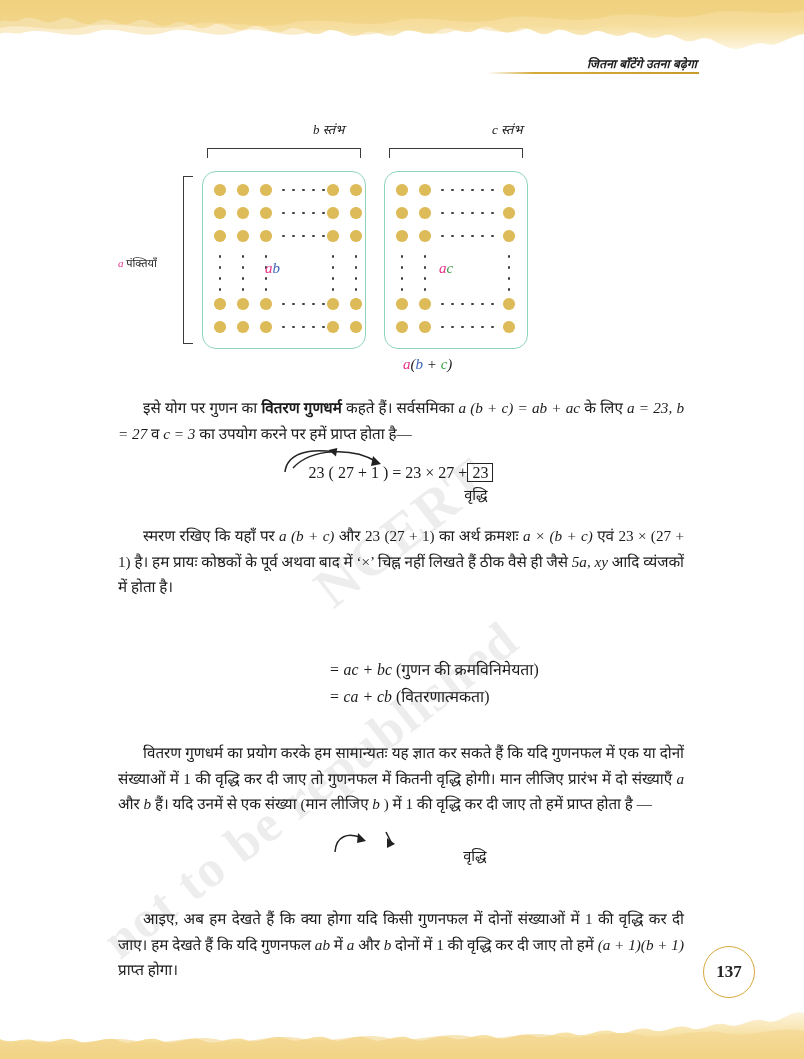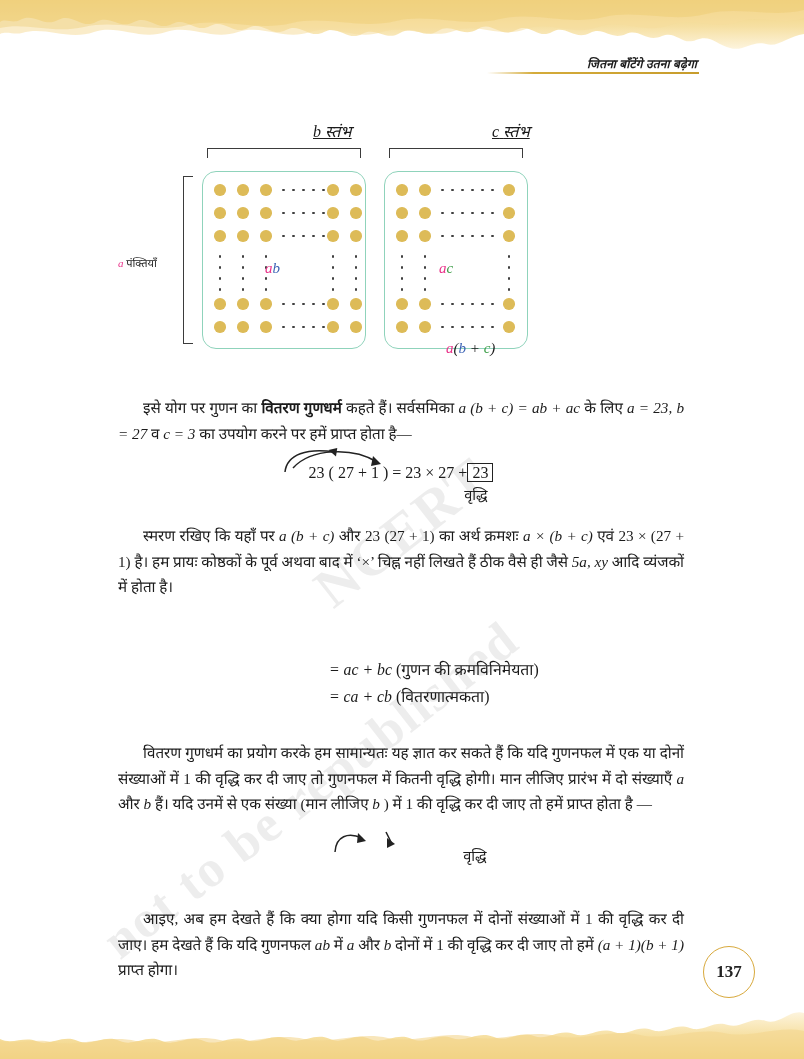--- a/index.html
+++ b/index.html
@@ -68,24 +68,23 @@
   
   #figure {
     position: absolute;
     left: 118px;
     top: 120px;
     width: 566px;
     height: 262px;
   }
   .collabel {
     position: absolute;
-    font-size: 16px;
+    font-size: 13px;
     font-style: italic;
     white-space: nowrap;
-    text-decoration: underline;
   }
   .collabel .dev { font-style: italic; }
   .brace-top {
     position: absolute;
     border-top: 1.4px solid #3b3b3b;
     border-left: 1.4px solid #3b3b3b;
     border-right: 1.4px solid #3b3b3b;
     height: 9px;
   }
   .brace-left {
@@ -446,21 +445,21 @@
       <div class="sdot" style="left:122.5px; top:83px;"></div>
       <div class="sdot" style="left:122.5px; top:94px;"></div>
       <div class="sdot" style="left:122.5px; top:105px;"></div>
       <div class="sdot" style="left:122.5px; top:116px;"></div>
 
       <div class="boxterm" style="left:54px; top:88px;">
         <span class="ink-a">a</span><span class="ink-c">c</span>
       </div>
     </div>
 
-    <div class="figcaption" style="left:285px; top:220px;margin-left:43px;">
+    <div class="figcaption" style="left:285px; top:236px;">
       <span class="ink-a">a</span><span>(</span><span class="ink-b">b</span>
       <span>+</span>
       <span class="ink-c">c</span><span>)</span>
     </div>
   </div>
 
   <div class="col" style="top:395px;">
     <p class="para indent"><span>इसे योग पर गुणन का </span><span class="bold">वितरण गुणधर्म</span><span> कहते हैं। सर्वसमिका </span><span class="mi">a (b + c) = ab + ac</span><span> के लिए </span><span class="mi">a = 23, b = 27</span><span> व </span><span class="mi">c = 3</span><span> का उपयोग करने पर हमें प्राप्त होता है—</span></p>
   </div>
 

